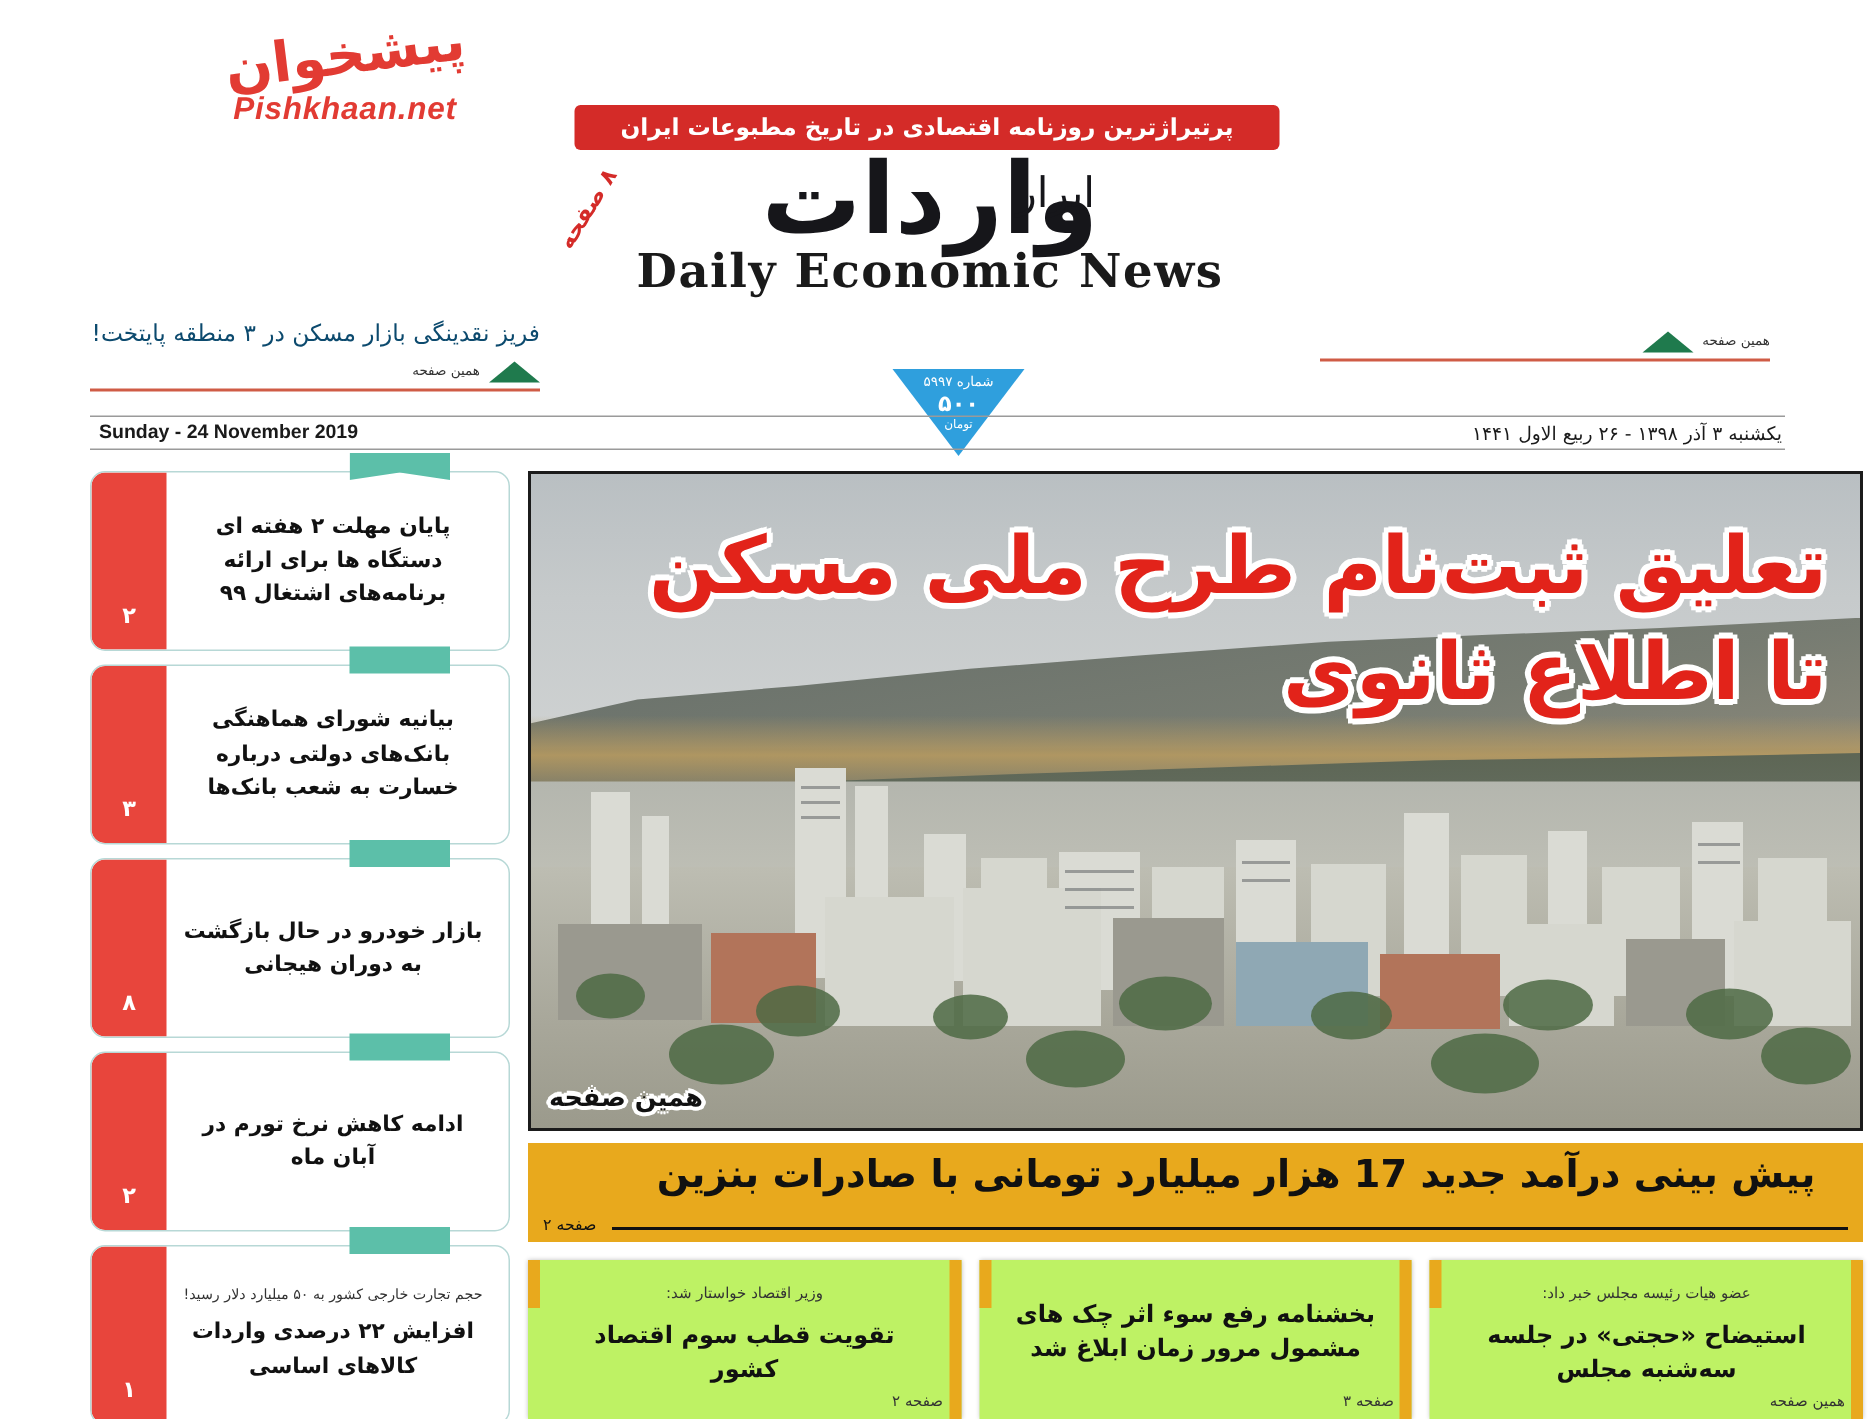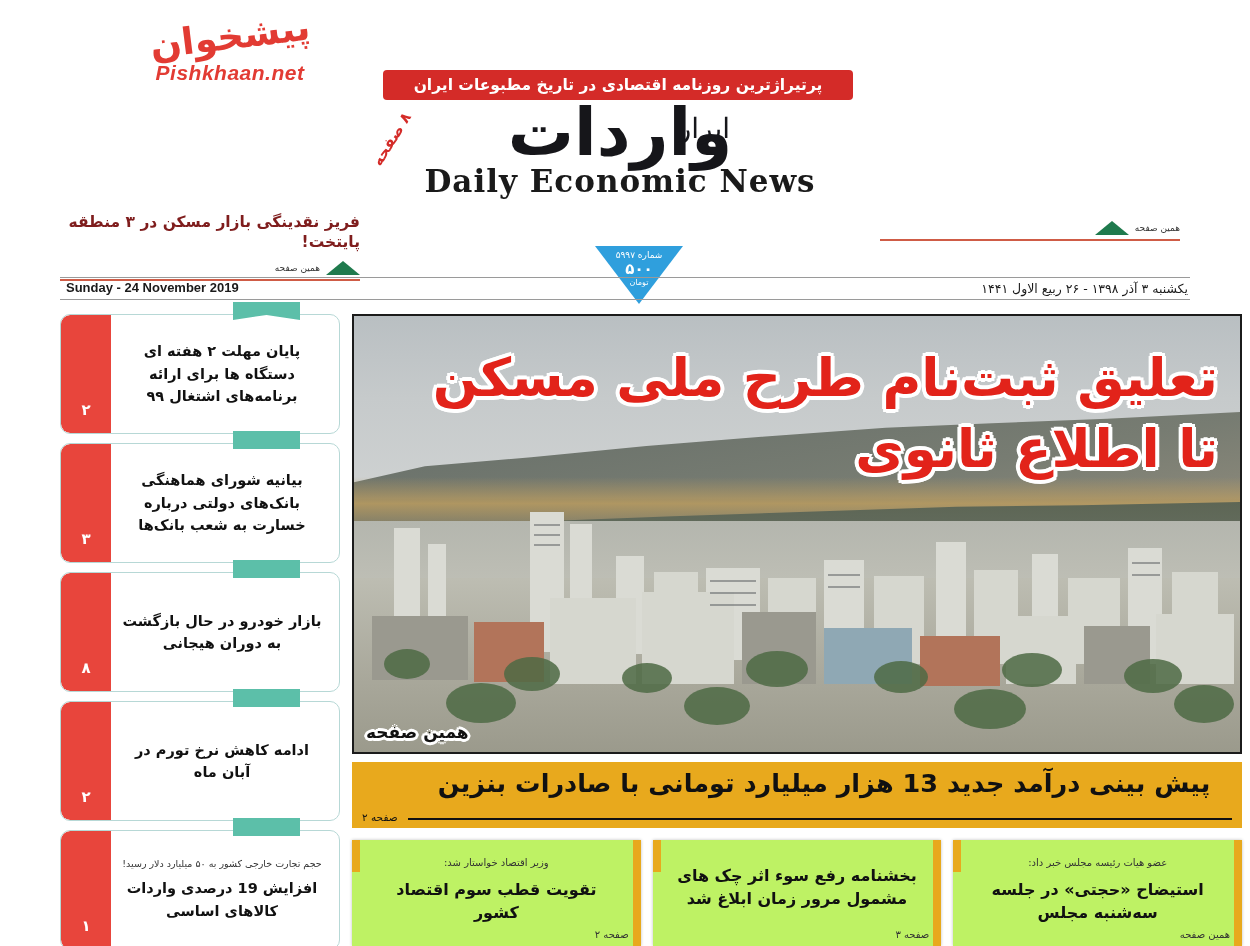--- a/index.html
+++ b/index.html
@@ -64,21 +64,21 @@
     direction:rtl;pointer-events:none;
   }
   .price-no{font-size:9px;margin-top:4px;}
   .price-val{font-size:15px;font-weight:bold;line-height:1;margin-top:2px;}
   .price-unit{font-size:8px;margin-top:1px;}
 
   
   .teaser{position:absolute;top:212px;width:300px;}
   .teaser-l{left:60px;text-align:right;}
   .teaser-r{left:880px;text-align:right;}
-  .teaser-title{font-size:15.5px;font-weight:bold;color:#7f1d1d;direction:rtl;line-height:1.3;}
+  .teaser-title{font-size:15.5px;font-weight:normal;color:#0c4a6e;direction:rtl;line-height:1.3;}
   .teaser-meta{display:flex;align-items:center;gap:6px;margin-top:9px;direction:rtl;}
   .teaser-l .teaser-meta{flex-direction:row;justify-content:flex-start;}
   .tri-green{width:0;height:0;border-left:17px solid transparent;border-right:17px solid transparent;border-bottom:14px solid #1f7a4d;}
   .teaser-page{font-size:9px;color:#333;direction:rtl;}
   .teaser-rule{height:2px;background:#cf5c46;margin-top:4px;width:300px;}
 
   .datebar{position:absolute;top:277px;left:0;width:1250px;}
   .datebar-line{position:absolute;top:0;left:60px;width:1130px;height:1px;background:#9a9a9a;}
   .datebar-line2{position:absolute;top:22px;left:60px;width:1130px;height:1px;background:#9a9a9a;}
   .date-en{position:absolute;top:3px;left:66px;font-size:13px;font-weight:bold;color:#1a1a1a;direction:ltr;font-family:"Liberation Sans",sans-serif;}
@@ -291,21 +291,21 @@
     </div>
 
     <div class="card-wrap">
       <div class="ribbon flat"></div>
       <div class="card">
         <div class="card-tab">
           <span>۱</span>
         </div>
         <div class="card-body">
           <div class="card-kicker">حجم تجارت خارجی کشور به ۵۰ میلیارد دلار رسید!</div>
-          <div class="card-title">افزایش 19 درصدی واردات کالاهای اساسی</div>
+          <div class="card-title">افزایش ۲۲ درصدی واردات کالاهای اساسی</div>
         </div>
       </div>
     </div>
 
   </div>
 
   <div class="lead">
     <div class="photo">
       <div class="sky"></div>
       <div class="mountain-far"></div>
@@ -366,21 +366,21 @@
         <i style="left:600px;top:98px;width:72px;height:40px;"></i>
         <i style="left:820px;top:94px;width:60px;height:38px;"></i>
       </div>
     </div>
 
     <div class="headline">تعلیق ثبت‌نام طرح ملی مسکن تا اطلاع ثانوی</div>
     <div class="photo-badge">همین صفحه</div>
   </div>
 
   <div class="banner">
-    <div class="banner-title">پیش بینی درآمد جدید 13 هزار میلیارد تومانی با صادرات بنزین</div>
+    <div class="banner-title">پیش بینی درآمد جدید 17 هزار میلیارد تومانی با صادرات بنزین</div>
     <div class="banner-rule"></div>
     <div class="banner-page">صفحه ۲</div>
   </div>
 
   <div class="bottom">
 
     <div class="bcard">
       <div class="bcard-inner">
         <div class="bcard-kicker">عضو هیات رئیسه مجلس خبر داد:</div>
         <div class="bcard-title">استیضاح «حجتی» در جلسه سه‌شنبه مجلس</div>

